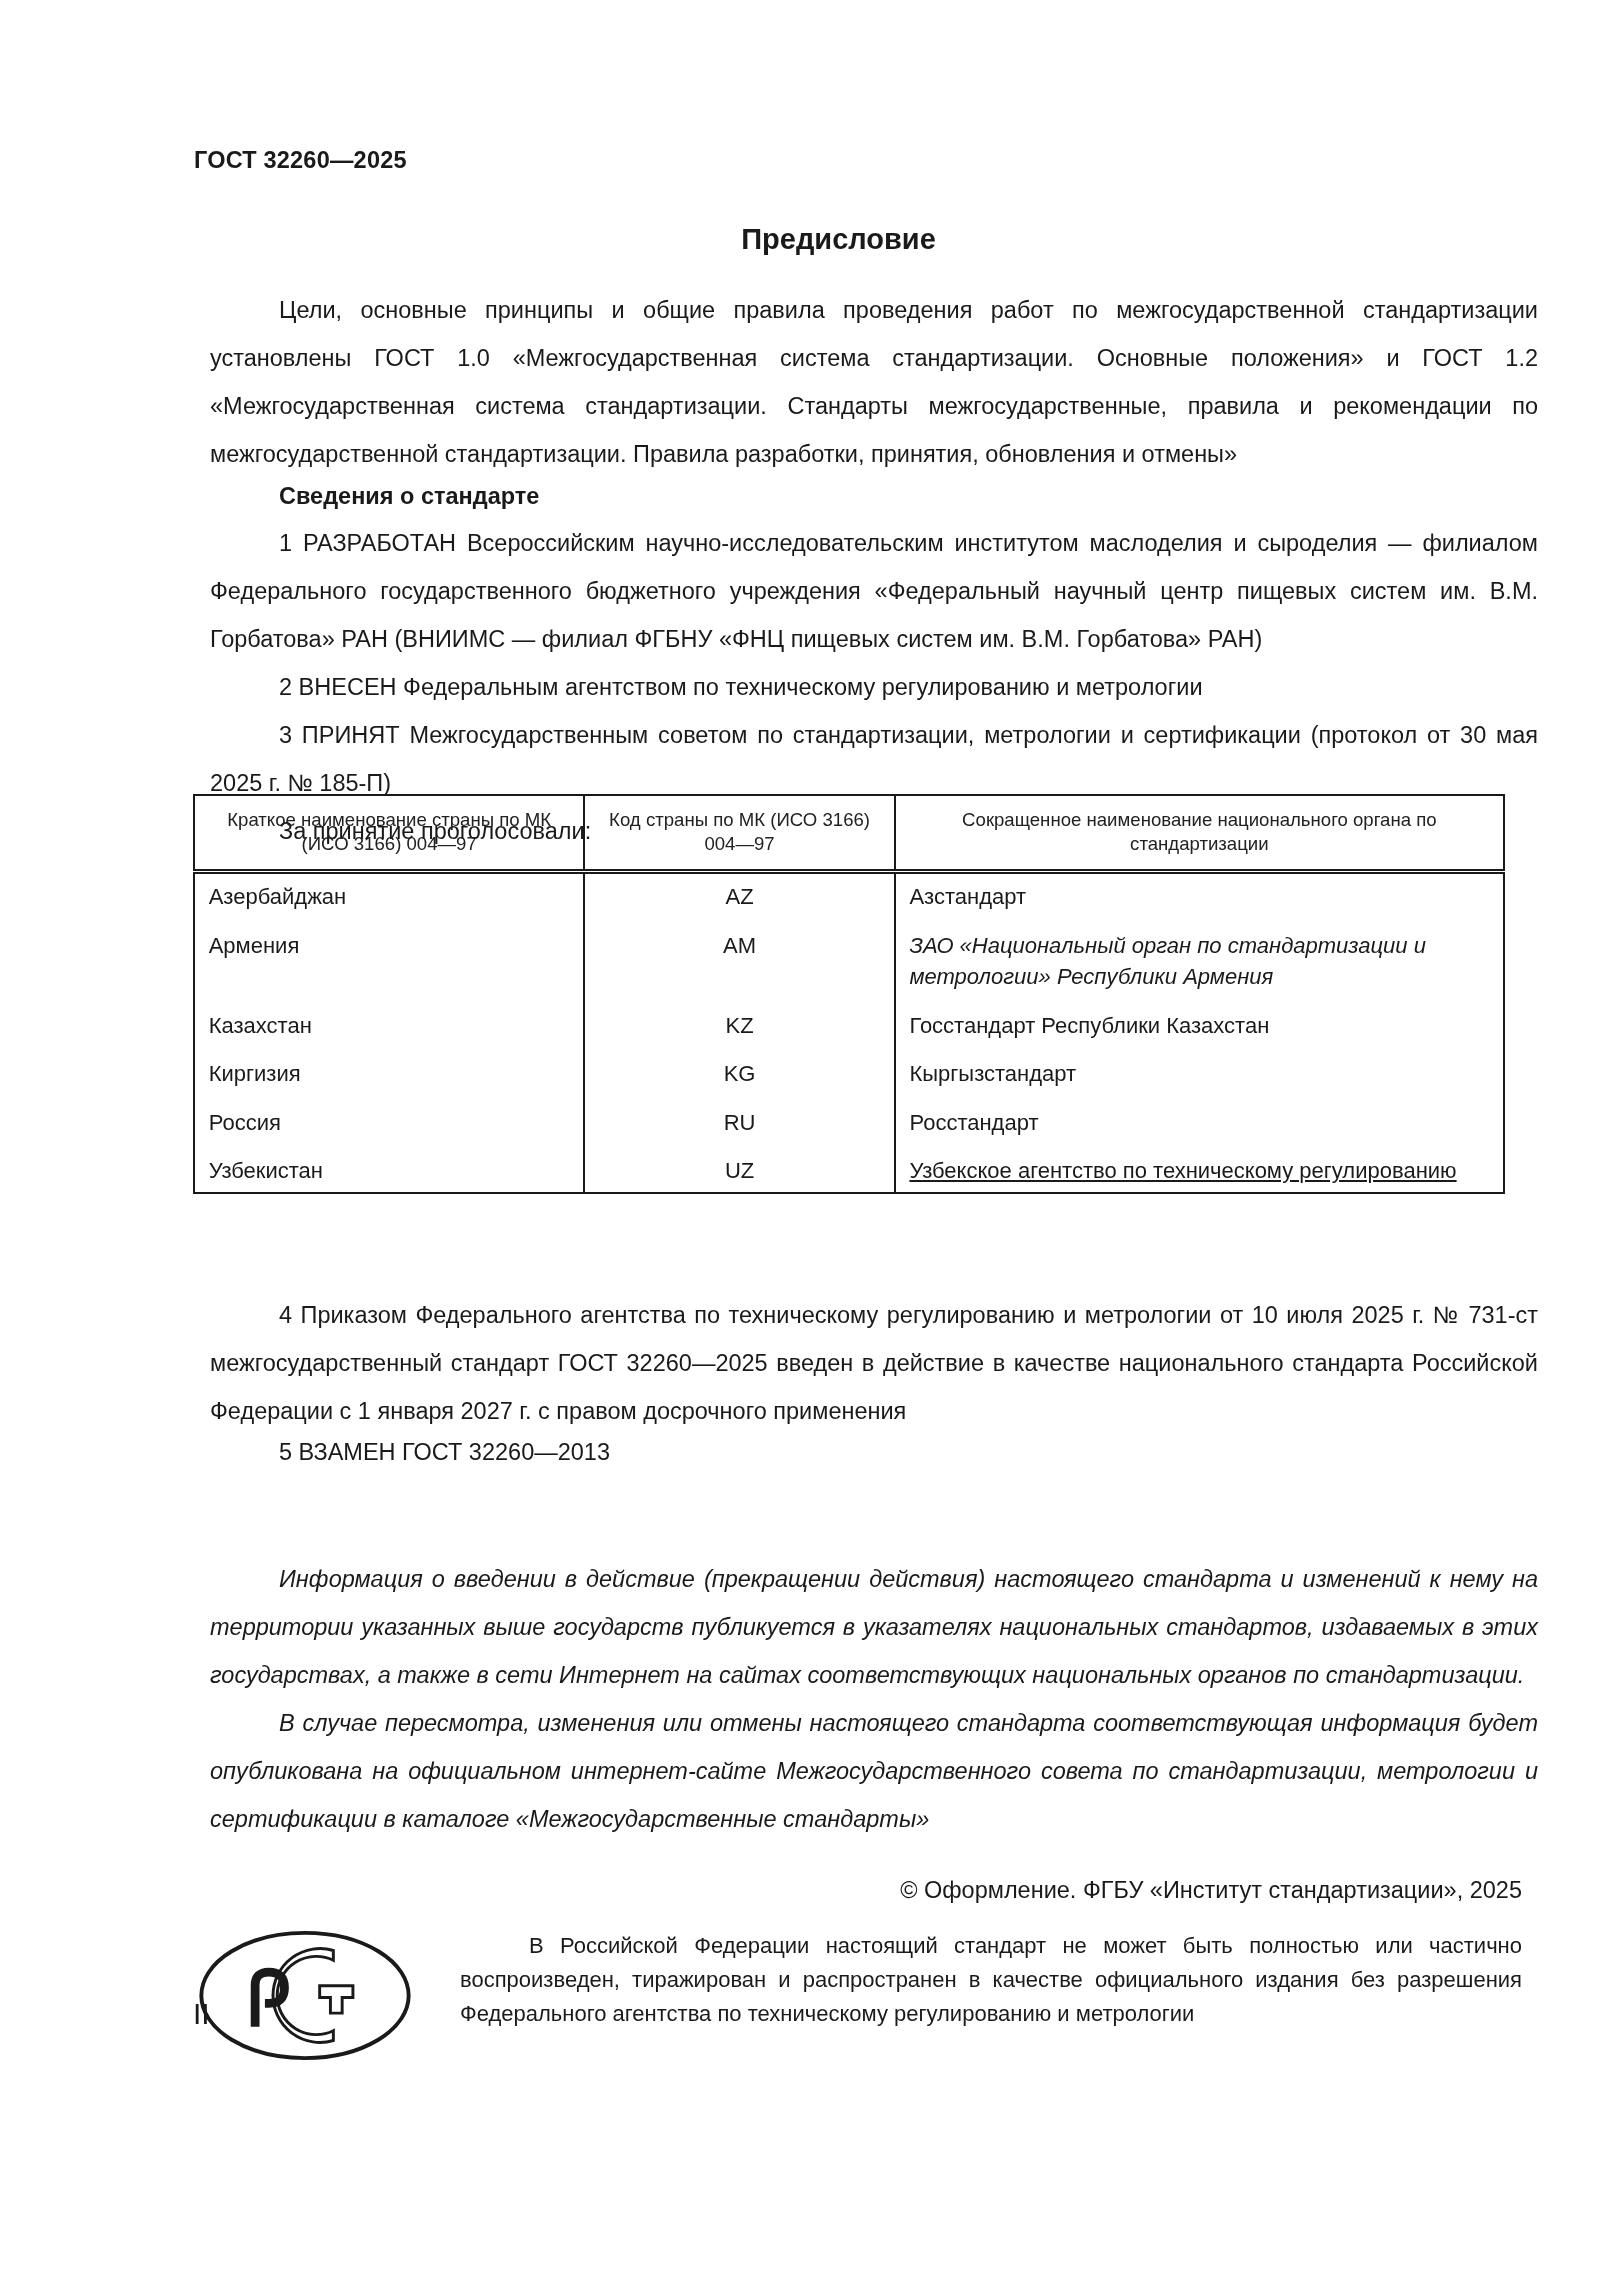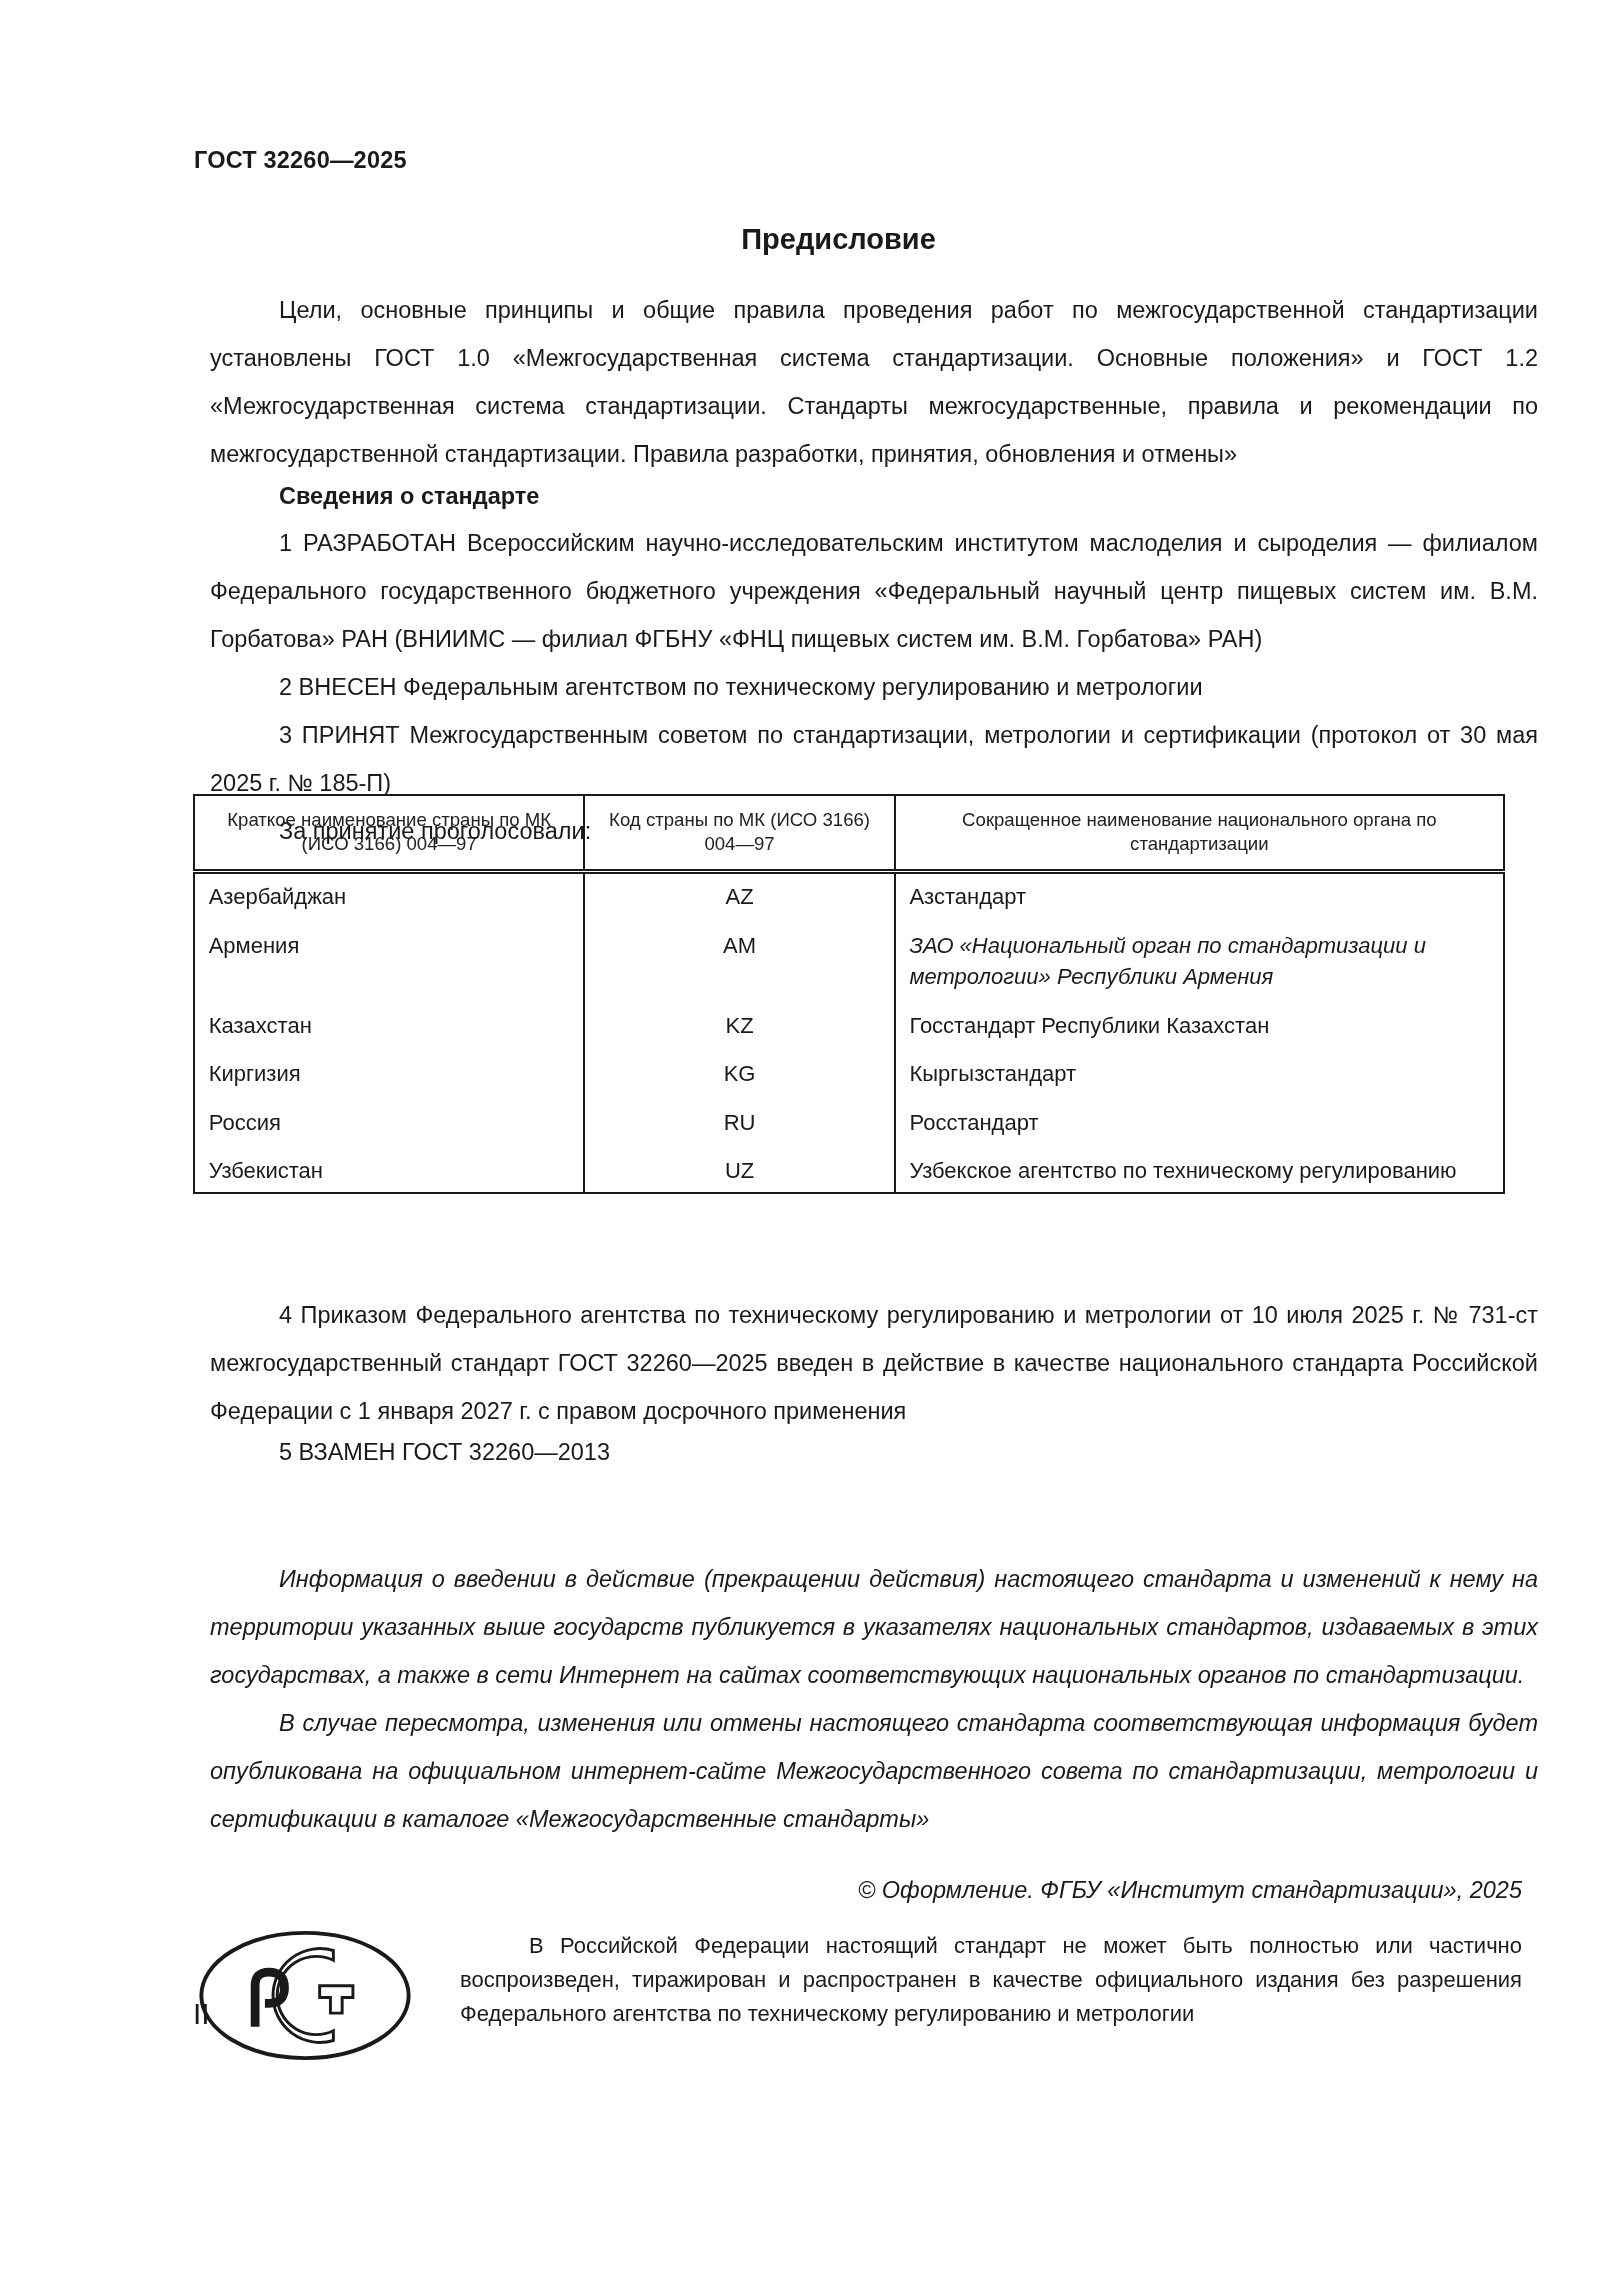--- a/index.html
+++ b/index.html
@@ -45,21 +45,21 @@
     .vote-table tr.first td { padding-top: 7.8px; }
     .vote-table tr.row td { padding-bottom: 17.6px; }
     .vote-table tr.last td { padding-bottom: 5.9px; }
     .col1 { width: 361px; margin-top: 35px; }
     .col2 { width: 281px; text-align: center; }
     .col3 { }
     .vote-table td.col2 { text-align: center; }
 
     .copyright {
       position: absolute; right: 99px; top: 1877px;
-      font-size: 23.5px; text-align: left; font-style: italic;
+      font-size: 23.5px; text-align: left;
     }
     .logo {
       position: absolute; left: 196px; top: 1929px; width: 218px; height: 133px;
     }
     .legal {
       position: absolute; left: 460px; width: 1062px; top: 1929px;
       font-size: 22px; line-height: 34px; text-align: justify;
     }
     .legal .p { text-indent: 69px; }
     .page-num {
@@ -118,21 +118,21 @@
       <td class="col3">Кыргызстандарт</td>
     </tr>
     <tr class="row">
       <td class="col1">Россия</td>
       <td class="col2">RU</td>
       <td class="col3">Росстандарт</td>
     </tr>
     <tr class="row last">
       <td class="col1">Узбекистан</td>
       <td class="col2">UZ</td>
-      <td class="col3" style="">Узбекское агентство по техническому регулированию</td>
+      <td class="col3" style=" text-decoration: underline;">Узбекское агентство по техническому регулированию</td>
     </tr>
   </tbody>
 </table>
 
 <div class="content" style="top: 1291px;">
   <p class="p">4 Приказом Федерального агентства по техническому регулированию и метрологии от 10 июля 2025 г. № 731-ст межгосударственный стандарт ГОСТ 32260—2025 введен в действие в качестве национального стандарта Российской Федерации с 1 января 2027 г. с правом досрочного применения</p>
 </div>
 
 <div class="content" style="top: 1428px;">
   <p class="indent-line">5 ВЗАМЕН ГОСТ 32260—2013</p>

